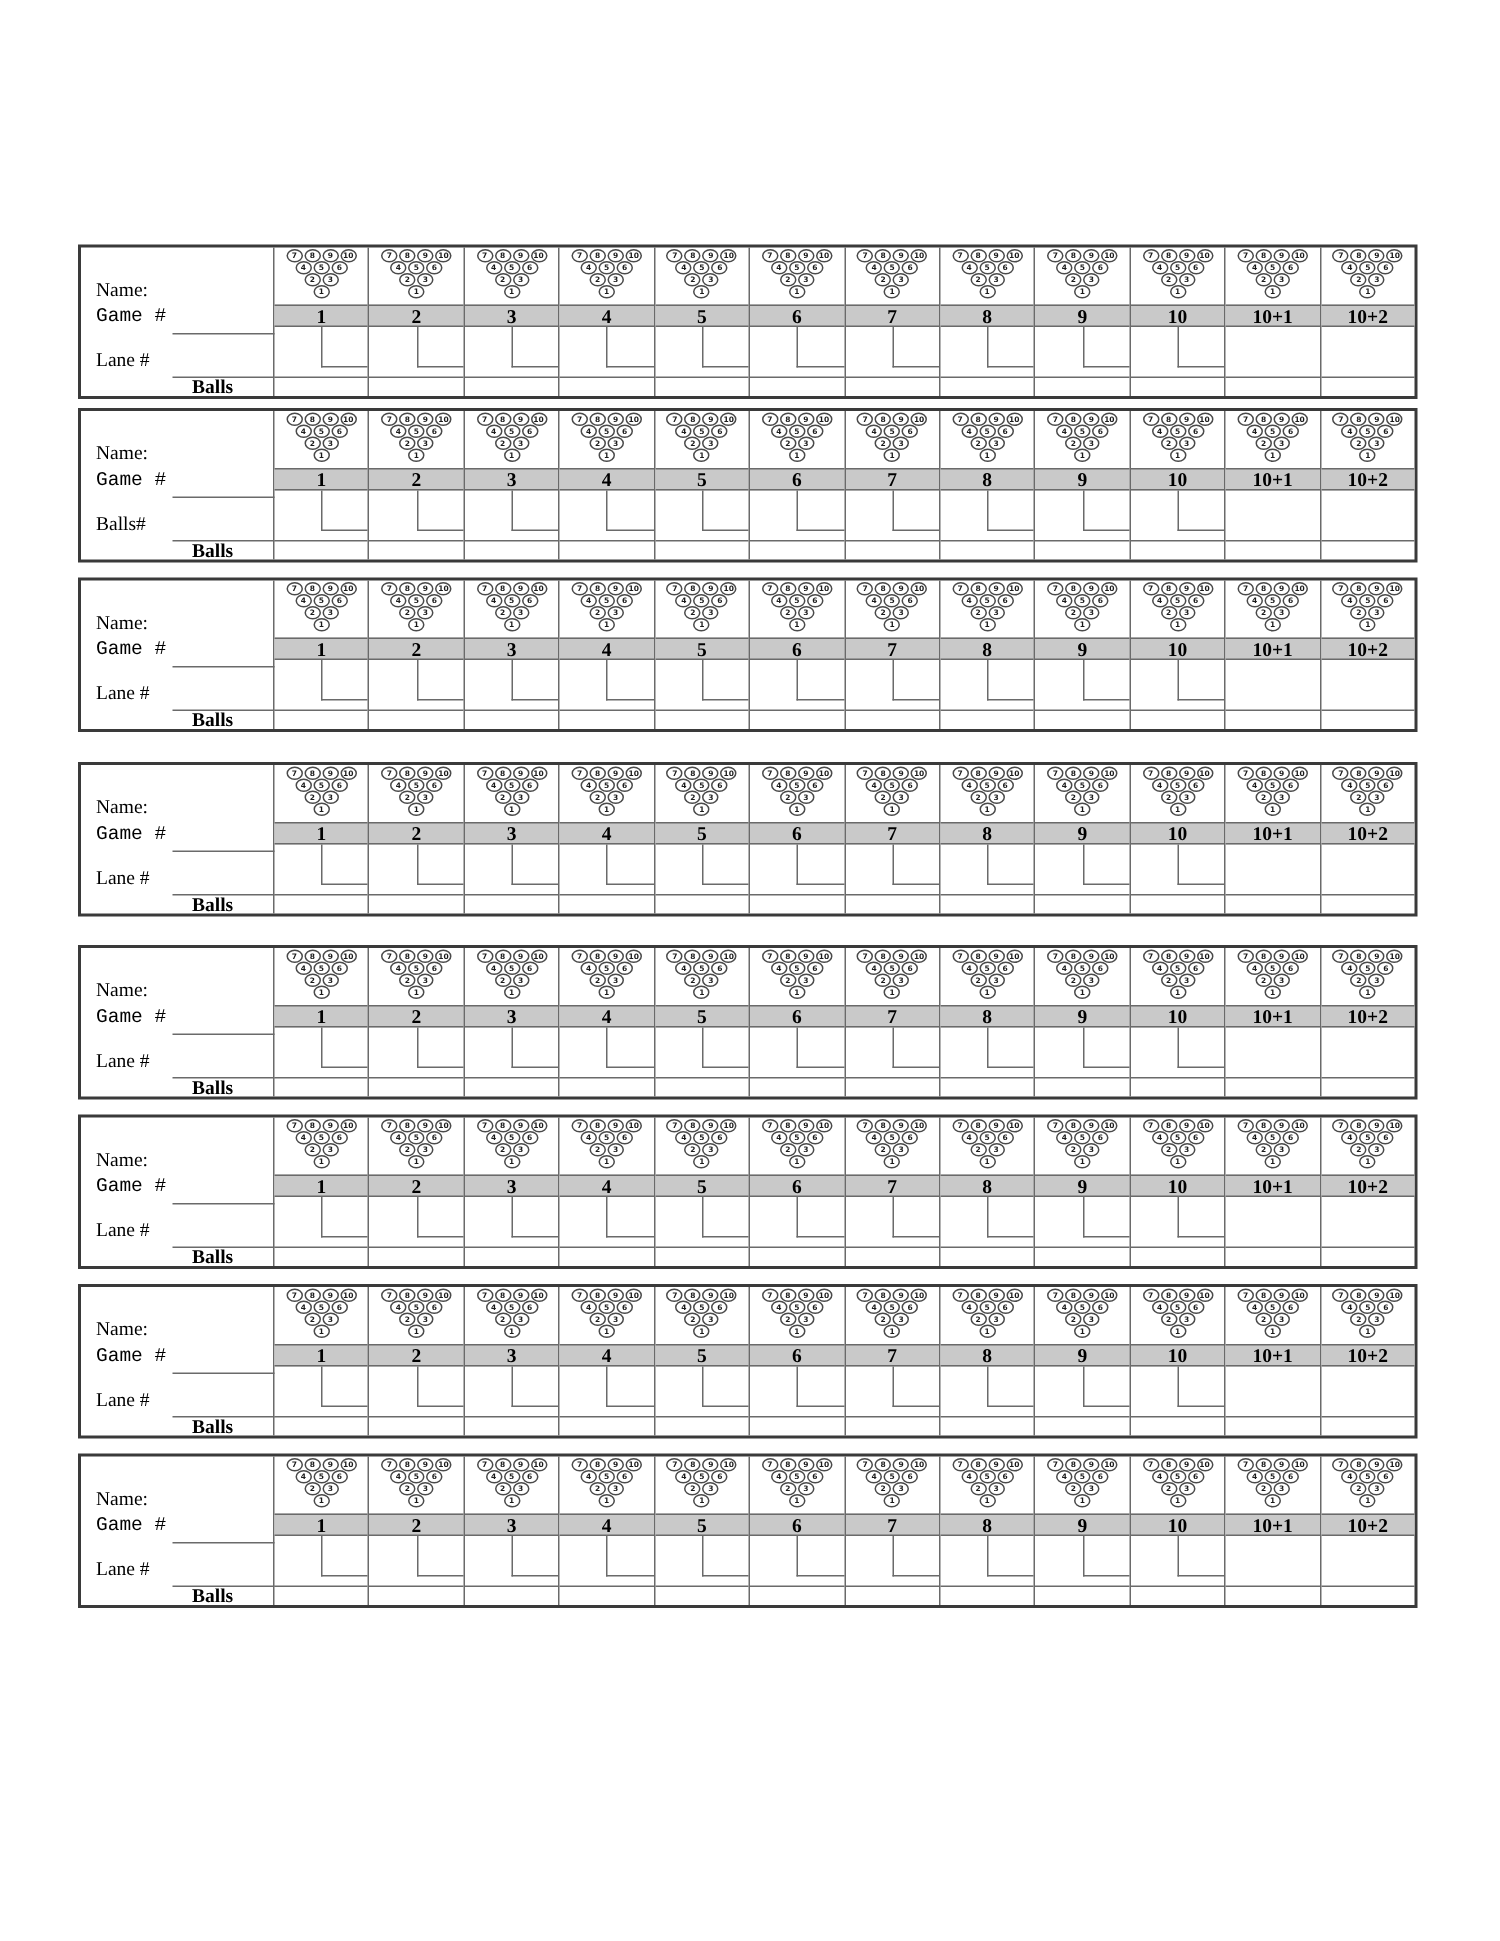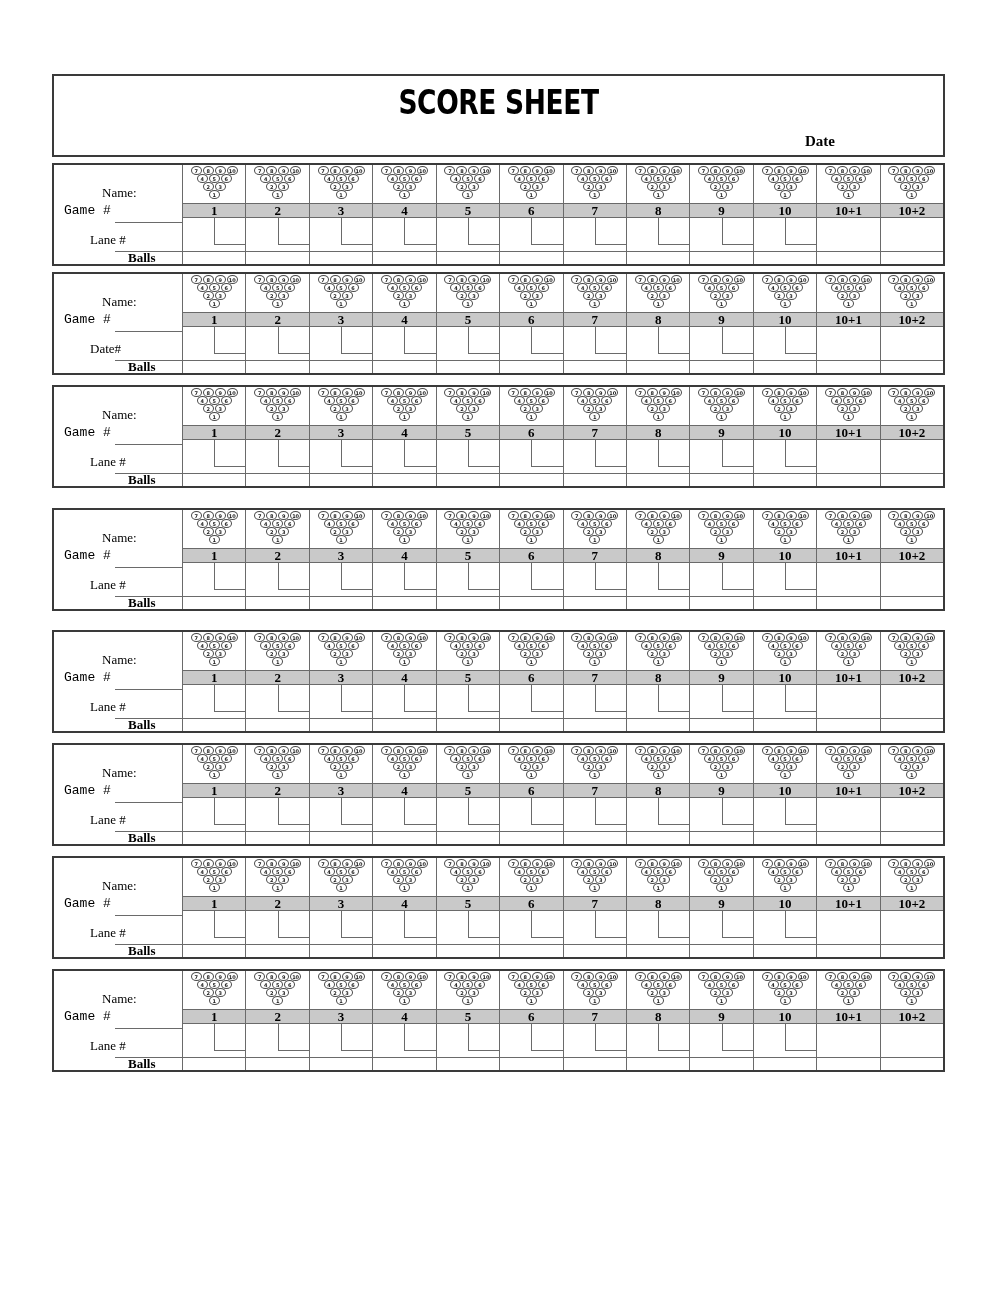--- a/index.html
+++ b/index.html
@@ -75,23 +75,23 @@
     box-sizing: border-box;
     border-right: 1px solid #6a6a6a;
   }
   .lbl {
     position: absolute;
     font-family: "Liberation Serif", serif;
     font-size: 13px;
     color: #000;
     white-space: nowrap;
   }
-  .lbl-name  { left: 10px; top: 20px; margin-left: 38px; }
+  .lbl-name  { left: 10px; top: 20px; }
   .lbl-game  { left: 10px; top: 38px; font-family: Liberation Mono, monospace; }
-  .lbl-lane  { left: 10px; top: 67px; margin-left: 26px; }
+  .lbl-lane  { left: 10px; top: 67px; }
   .lbl-balls { left: 74px;  top: 85px; font-weight: 700; text-align: right; }
 
   .rule {
     position: absolute;
     height: 0;
     border-top: 1px solid #6a6a6a;
   }
   .rule-1 { left: 61px; width: 68px; top: 57px; }
   .rule-2 { left: 61px; width: 68px; top: 86px; }
 
@@ -193,24 +193,20 @@
     height: 34px;
     box-sizing: border-box;
     border-bottom: 1px solid #6a6a6a;
   }
 </style>
 </head>
 <body>
 
 <div id="sheet">
 
-  <div class="header-box">
-    <div class="title">SCORE SHEET</div>
-    <div class="date-label">Date</div>
-  </div>
 
 <div class="block" style="top: 163px;">
       <div class="info-col">
         <div class="lbl lbl-name">Name:</div>
         <div class="lbl lbl-game">Game #</div>
         <div class="lbl lbl-lane">Lane #</div>
         <div class="lbl lbl-balls">Balls</div>
         <div class="rule rule-1"></div>
         <div class="rule rule-2"></div>
       </div>
@@ -536,21 +532,21 @@
           <div class="score-area">
             <div class="cell-tall"></div>
           </div>
         </div>
       </div>
     </div>
     <div class="block" style="top: 272px;">
       <div class="info-col">
         <div class="lbl lbl-name">Name:</div>
         <div class="lbl lbl-game">Game #</div>
-        <div class="lbl lbl-lane">Date#</div>
+        <div class="lbl lbl-lane">Balls#</div>
         <div class="lbl lbl-balls">Balls</div>
         <div class="rule rule-1"></div>
         <div class="rule rule-2"></div>
       </div>
       <div class="frames">
         <div class="frame">
           <div class="pins">
             <div class="pin-row">
               <div class="pin">7</div>
               <div class="pin">8</div>

